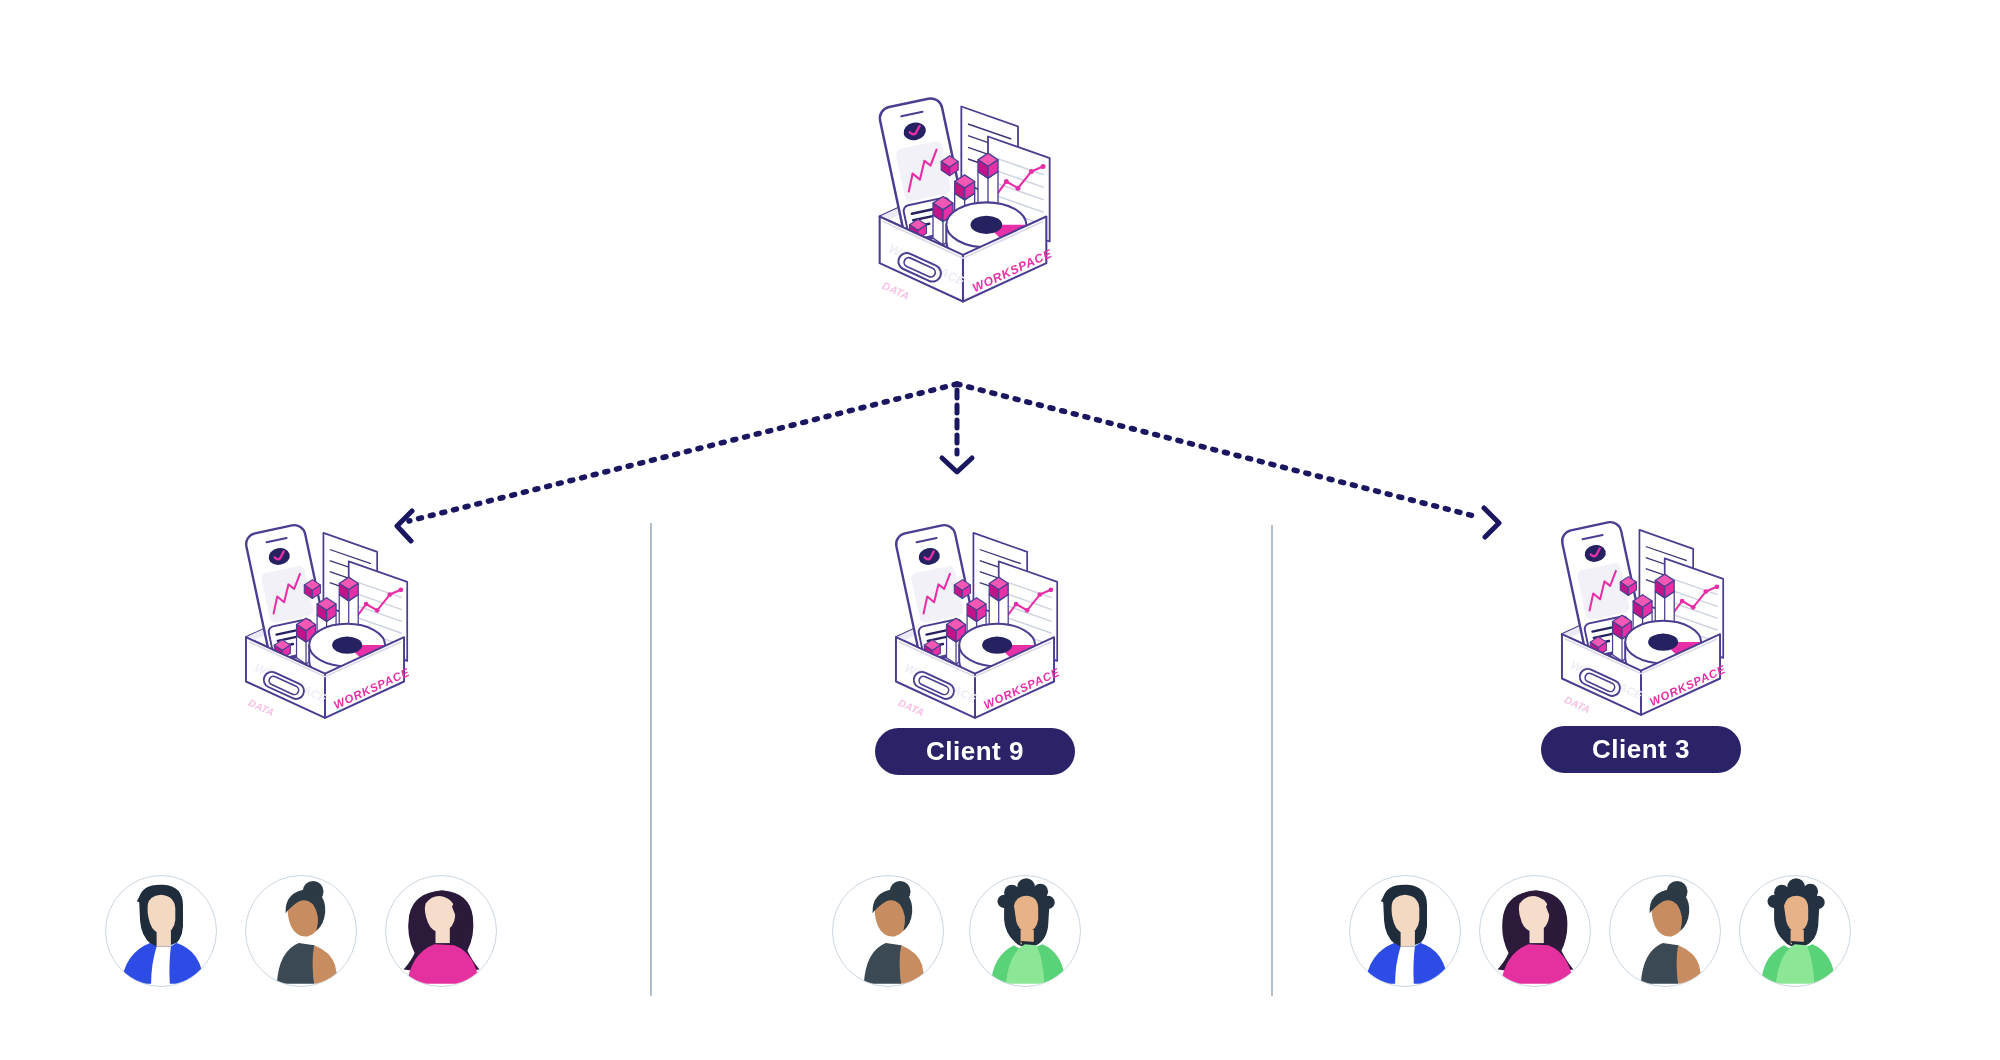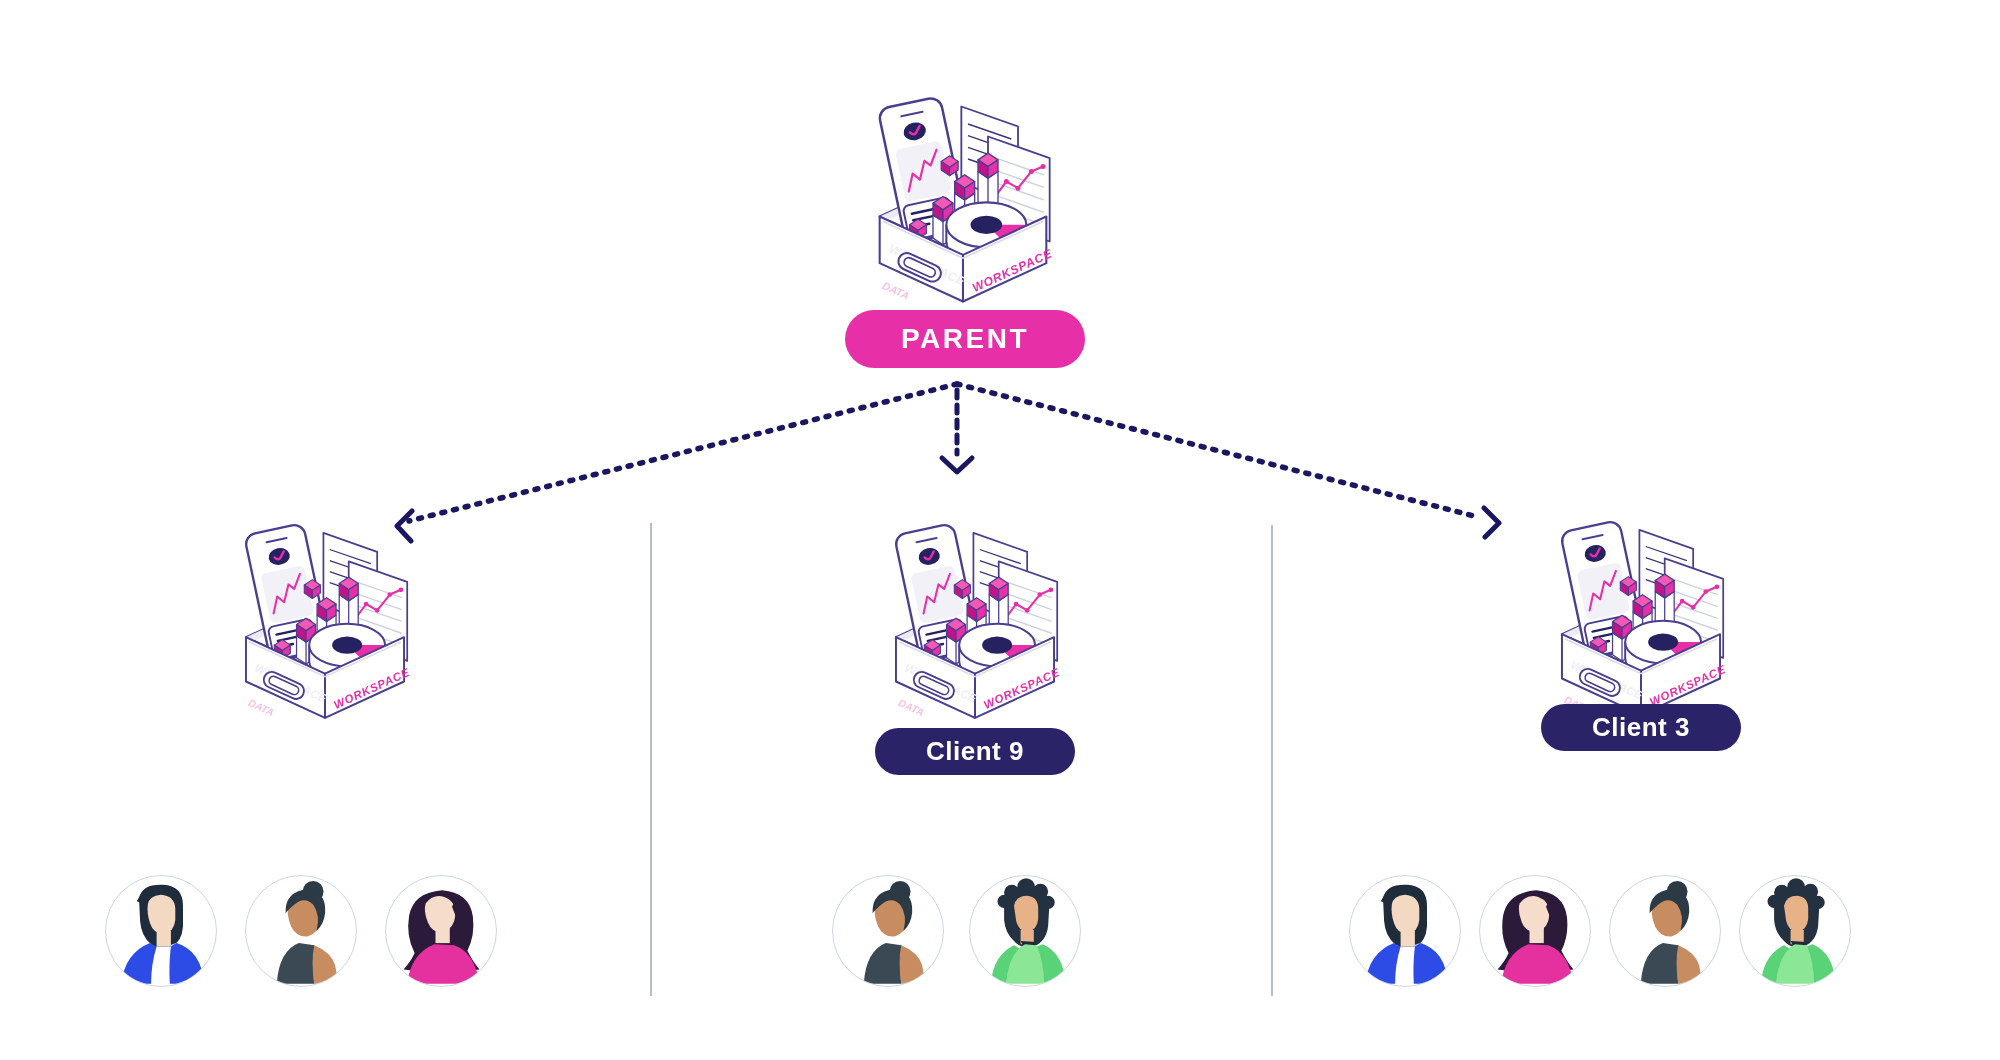--- a/index.html
+++ b/index.html
@@ -174,23 +174,20 @@
     <path class="dotline" d="M957,384 L1478,517"></path>
     <path class="chev" d="M1484,508 L1499,523 L1485,537"></path>
   </svg>
 
   <div class="divider" style="left:650px;top:523px;height:473px;"></div>
   <div class="divider" style="left:1271px;top:525px;height:471px;"></div>
 
   <svg class="illo" style="left:863px;top:78px;width:200px;height:227px;" viewBox="0 0 240 272">
     <use href="#illo-workspace"></use>
   </svg>
-  <div class="pill parent" style="left:845px;top:310px;">
-    <span>PARENT</span>
-  </div>
 
   <svg class="illo" style="left:230px;top:506px;width:190px;height:215px;" viewBox="0 0 240 272">
     <use href="#illo-workspace"></use>
   </svg>
   <div class="avatar-row" style="left:105px;top:875px;gap:28px;">
     <div class="avatar">
         <svg viewBox="0 0 100 100">
           <use href="#av-man-blue"></use>
         </svg>
       </div>
@@ -221,21 +218,21 @@
     <div class="avatar">
         <svg viewBox="0 0 100 100">
           <use href="#av-man-green"></use>
         </svg>
       </div>
   </div>
 
   <svg class="illo" style="left:1546px;top:503px;width:190px;height:215px;" viewBox="0 0 240 272">
     <use href="#illo-workspace"></use>
   </svg>
-  <div class="pill client" style="left:1541px;top:704px;">
+  <div class="pill client" style="left:1541px;top:726px;">
     <span>Client 3</span>
   </div>
   <div class="avatar-row" style="left:1349px;top:875px;gap:18px;">
     <div class="avatar">
         <svg viewBox="0 0 100 100">
           <use href="#av-man-blue"></use>
         </svg>
       </div>
     <div class="avatar">
         <svg viewBox="0 0 100 100">

